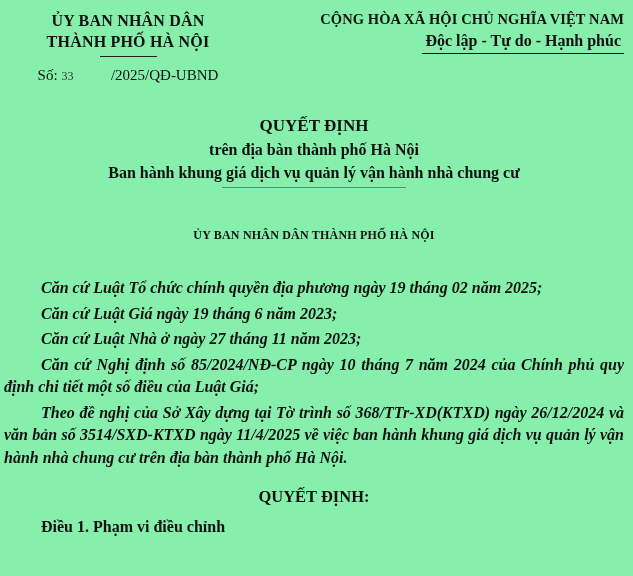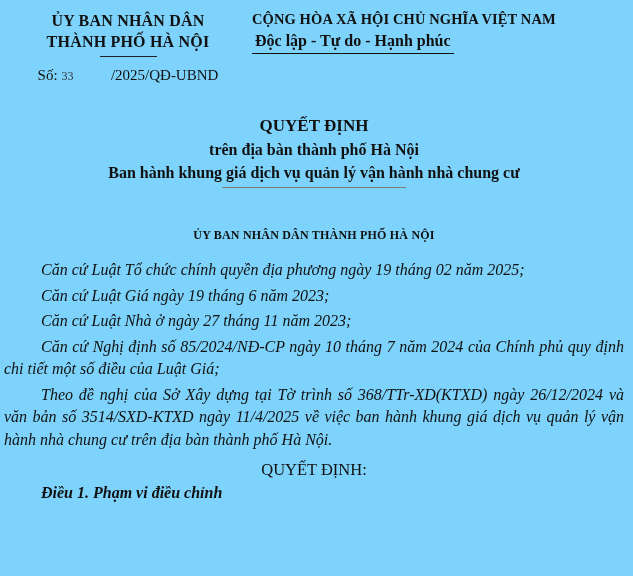--- a/index.html
+++ b/index.html
@@ -6,21 +6,21 @@
     margin: 0;
     padding: 0;
     background: #ffffff;
   }
   .page {
     position: relative;
     width: 633px;
     height: 576px;
     box-sizing: border-box;
     padding: 10px 9px 0 4px;
-    background: #7dd3fc;
+    background: #86efac;
     color: #111111;
     font-family: "Liberation Serif", "DejaVu Serif", serif;
     overflow: hidden;
   }
 
   
   .doc-header {
     display: flex;
     align-items: flex-start;
   }
@@ -49,21 +49,21 @@
   }
   .number-value {
     color: #333333;
     font-size: 12px;
   }
   .gap-sm { display: inline-block; width: 30px; }
   .gap-xs { display: inline-block; width: 14px; }
 
   .header-right {
     flex: 1 1 auto;
-    text-align: left;
+    text-align: right;
   }
   .motto-line1 {
     font-weight: bold;
     font-size: 14.5px;
     line-height: 19px;
     letter-spacing: 0.1px;
     white-space: nowrap;
   }
   .motto-line2 {
     display: inline-block;
@@ -118,45 +118,46 @@
     margin-top: 36px;
     text-align: center;
     font-weight: bold;
     font-size: 12px;
     line-height: 22px;
     letter-spacing: 0.2px;
   }
 
   
   .recitals {
-    margin-top: 13px;
+    margin-top: 31px;
+    font-weight: bold;
   }
   .recitals p {
     margin: 0 0 3px 0;
     font-style: italic;
     font-size: 16px;
     line-height: 22.5px;
     text-align: justify;
     text-indent: 37px;
   }
 
   
   .enacting-line {
-    margin-top: 7px;
-    text-align: center;
-    font-weight: normal;
+    margin-top: 16px;
+    text-align: center;
+    font-weight: bold;
     font-size: 16.5px;
     line-height: 24px;
   }
   .article-heading {
+    margin-top: 7px;
     font-weight: bold;
     font-size: 16px;
     line-height: 22px;
     text-indent: 37px;
-    font-style: italic;
   }
 </style>
 </head>
 <body>
 
 <div class="page">
 
   <div class="doc-header">
 
     <div class="header-left">

